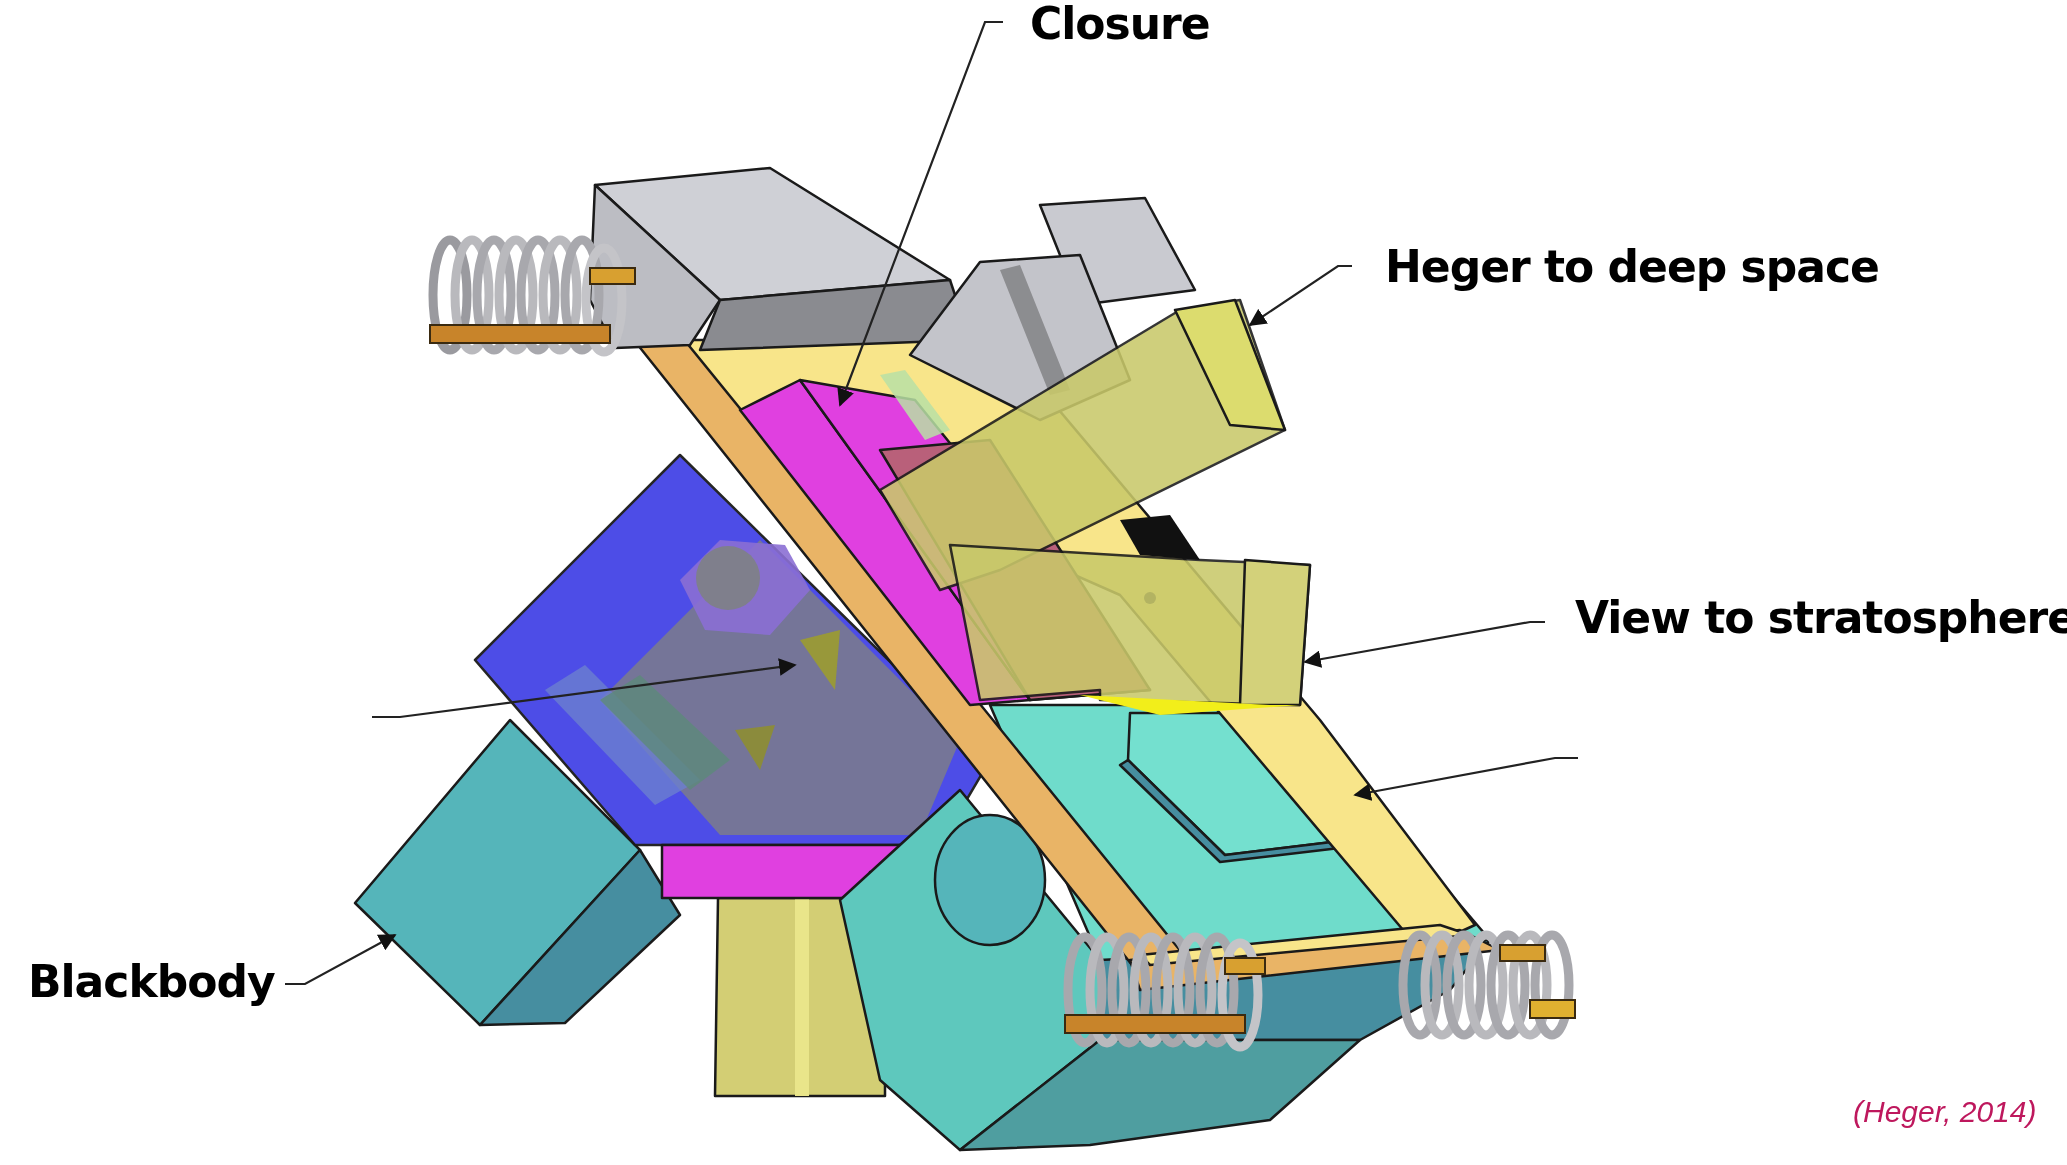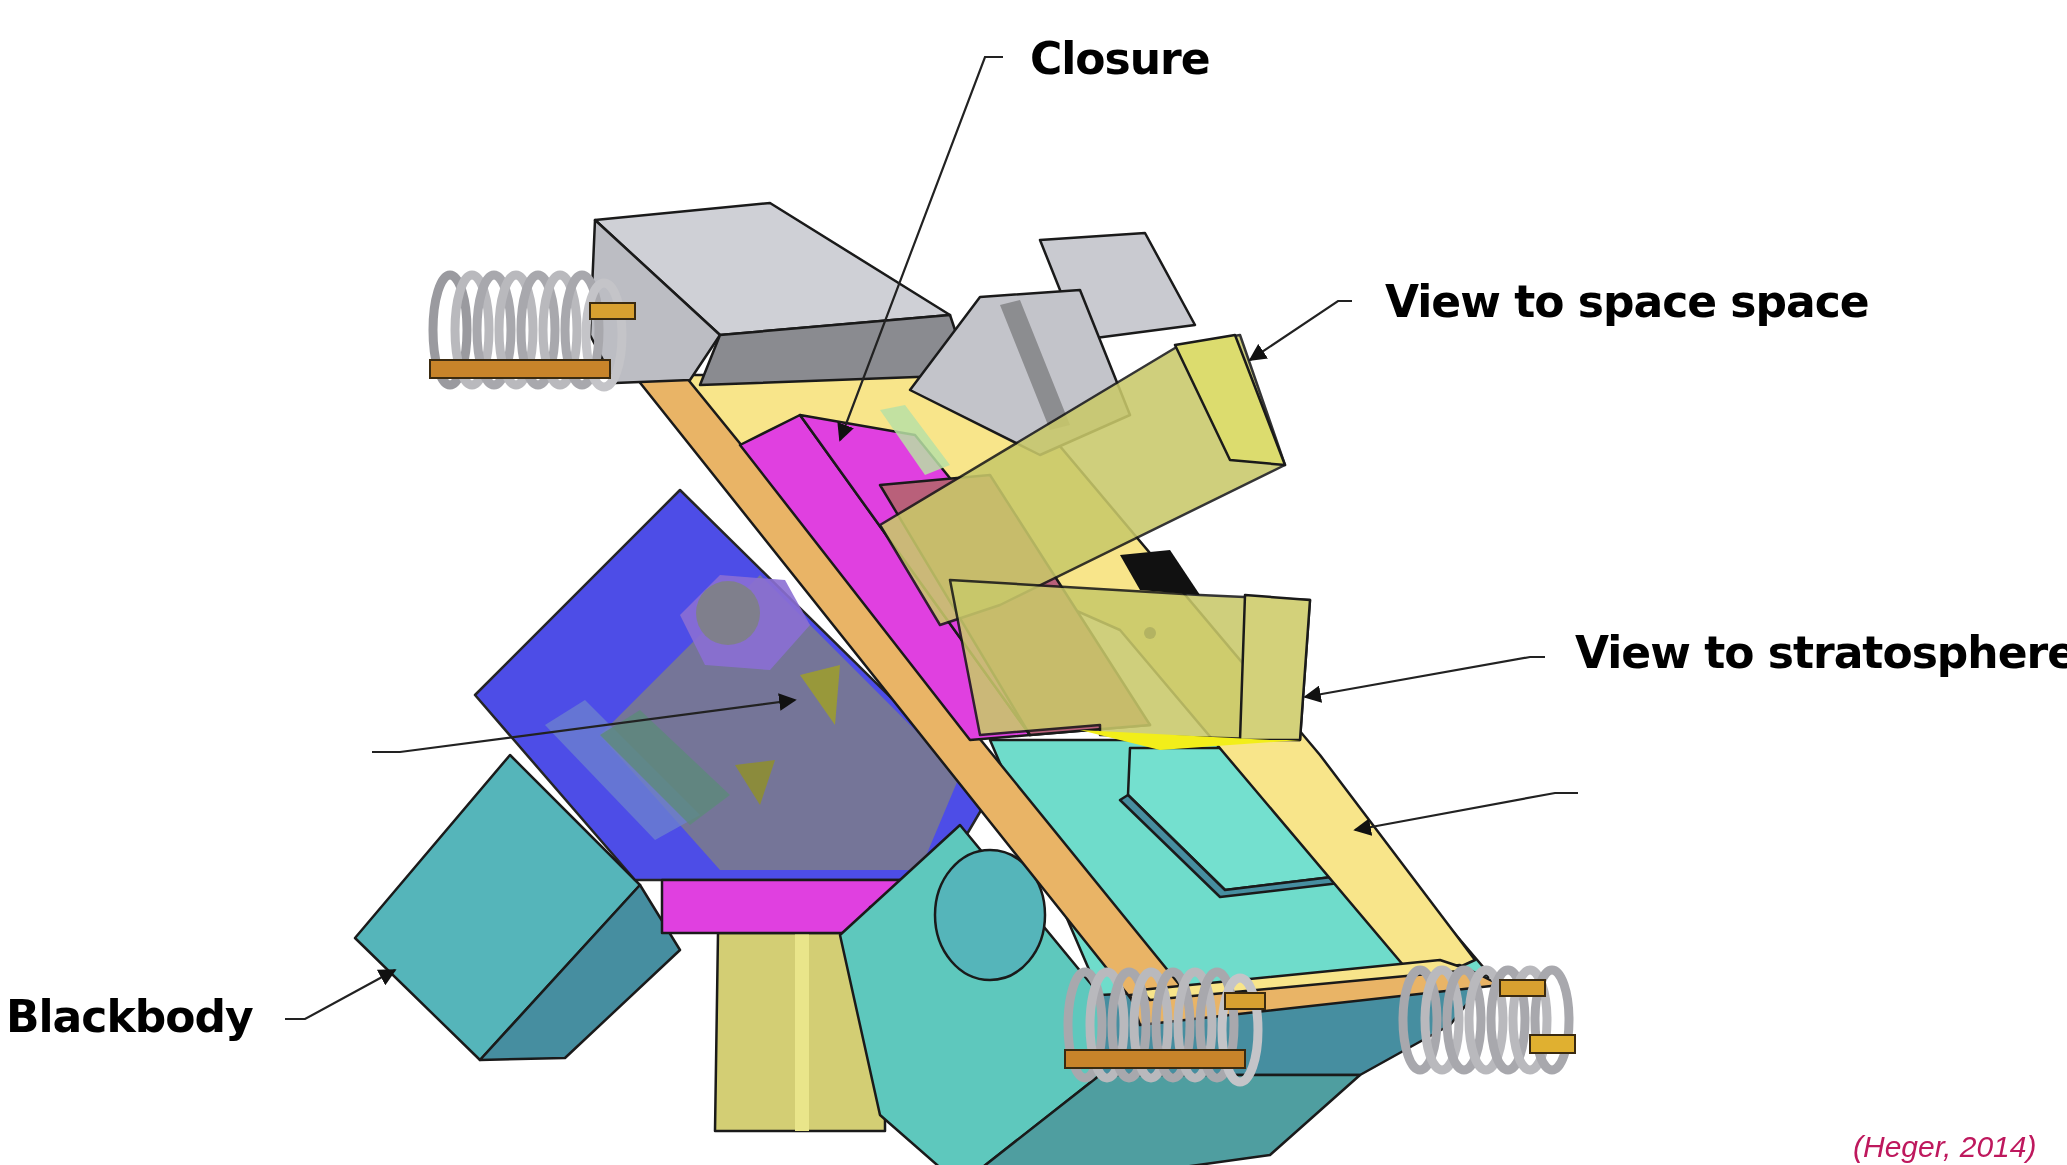--- a/index.html
+++ b/index.html
@@ -1,17 +1,17 @@
 <!DOCTYPE html>
 <html><head>
 <meta charset="utf-8">
 <style>
   html, body { margin: 0; padding: 0; background: #ffffff; }
   body { width: 2067px; height: 1165px; position: relative; overflow: hidden; }
-  #stage { position: absolute; left: 0; top: 0; width: 2067px; height: 1129px; margin-top: 35px; }
+  #stage { position: absolute; left: 0; top: 0; width: 2067px; height: 1129px; }
   .label {
     position: absolute;
     font-family: "DejaVu Sans", sans-serif;
     font-weight: bold;
     font-size: 44px;
     color: #000000;
     white-space: nowrap;
     line-height: 1;
     letter-spacing: -1px;
   }
@@ -156,17 +156,17 @@
     <path class="leader" d="M1003,22 L985,22 L840,405" marker-end="url(#arrow)"></path>
     <path class="leader" d="M1352,266 L1338,266 L1250,325" marker-end="url(#arrow)"></path>
     <path class="leader" d="M1545,622 L1530,622 L1305,662" marker-end="url(#arrow)"></path>
     <path class="leader" d="M1578,758 L1555,758 L1355,795" marker-end="url(#arrow)"></path>
     <path class="leader" d="M372,717 L400,717 L795,665" marker-end="url(#arrow)"></path>
     <path class="leader" d="M285,984 L305,984 L395,935" marker-end="url(#arrow)"></path>
   </svg>
 
   
   <div class="label" style="left:1030px; top:2px;">Closure</div>
-  <div class="label" style="left:1385px; top:245px;">View to space space</div>
+  <div class="label" style="left:1385px; top:245px;">Heger to deep space</div>
   <div class="label" style="left:1575px; top:596px;">View to stratosphere</div>
-  <div class="label" style="left:6px; top:960px;">Blackbody</div>
+  <div class="label" style="left:28px; top:960px;">Blackbody</div>
   <div class="credit" style="left:1853px; top:1095px;">(Heger, 2014)</div>
 </div>
 
 </body></html>

